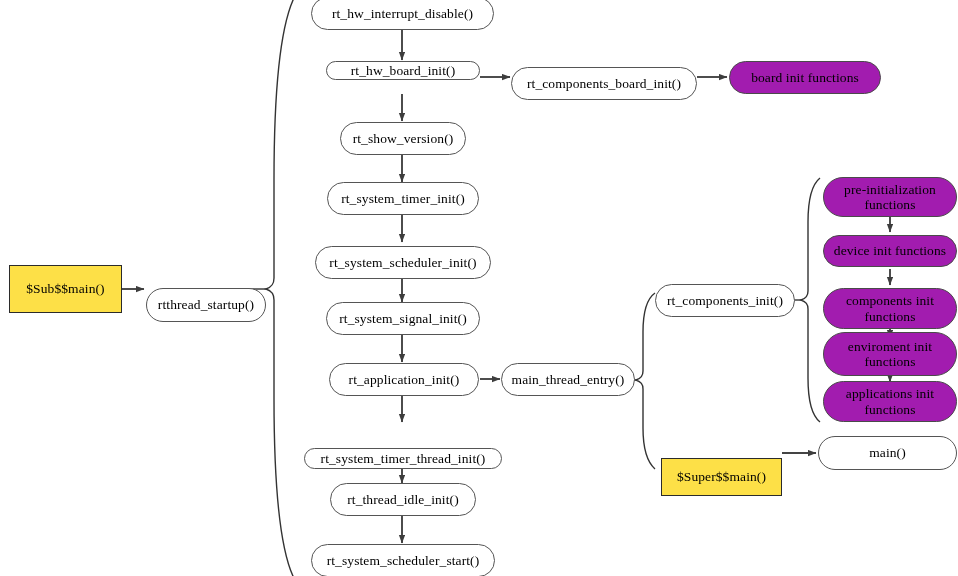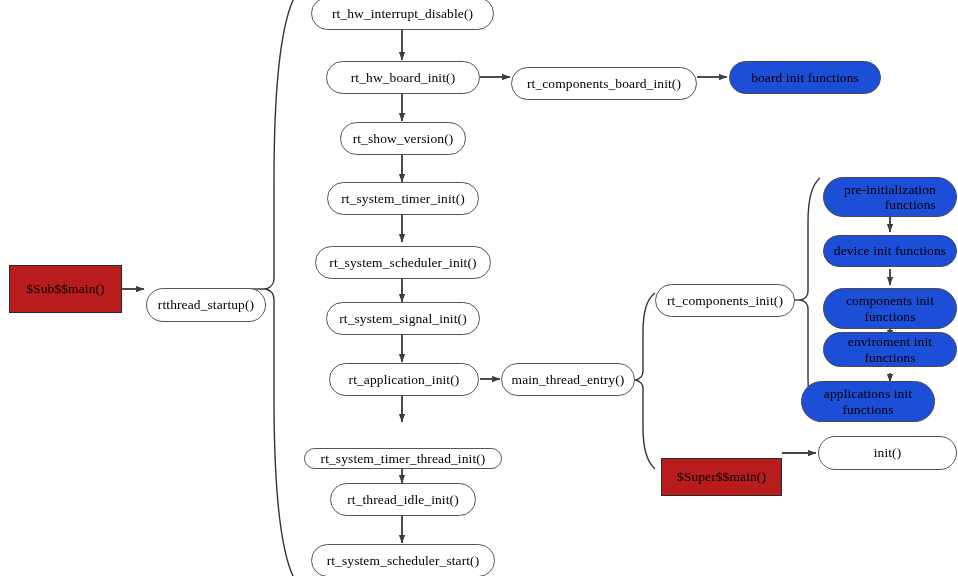--- a/index.html
+++ b/index.html
@@ -31,25 +31,25 @@
     color: #000000;
     background: #ffffff;
     border: 1px solid #555555;
     border-radius: 999px;
     font-size: 13.5px;
     letter-spacing: 0.1px;
     white-space: pre-line;
     user-select: none;
   }
   .node.blue {
-    background: #1d4ed8;
+    background: #a21caf;
     border-color: #4a4a4a;
   }
   .node.cream {
-    background: #b91c1c;
+    background: #fde047;
     border-color: #2b2b2b;
     border-radius: 0;
     border-width: 1px;
   }
   svg line, svg path, svg polyline {
     shape-rendering: geometricPrecision;
   }
 </style>
 </head>
 <body>
@@ -123,21 +123,21 @@
 </div>
 
 <div class="node" style="left:146px; top:272px; width:120px; height:34px;margin-top:16px;">
   <span>rtthread_startup()</span>
 </div>
 
 <div class="node" style="left:311px; top:-3px; width:183px; height:33px;">
   <span>rt_hw_interrupt_disable()</span>
 </div>
 
-<div class="node" style="left:326px; top:61px; width:154px; height:33px;align-items:center;">
+<div class="node" style="left:326px; top:61px; width:154px; height:19px;align-items:center;">
   <span>rt_hw_board_init()</span>
 </div>
 
 <div class="node" style="left:511px; top:61px; width:186px; height:33px;margin-top:6px;">
   <span>rt_components_board_init()</span>
 </div>
 
 <div class="node blue" style="left:729px; top:61px; width:152px; height:33px;">
   <span>board init functions</span>
 </div>
@@ -175,43 +175,43 @@
 </div>
 
 <div class="node" style="left:311px; top:544px; width:184px; height:33px;">
   <span>rt_system_scheduler_start()</span>
 </div>
 
 <div class="node" style="left:655px; top:284px; width:140px; height:33px;">
   <span>rt_components_init()</span>
 </div>
 
-<div class="node blue" style="left:823px; top:177px; width:134px; height:40px;text-align:right;">
+<div class="node blue" style="left:823px; top:177px; width:134px; height:40px;">
   <span>pre-initialization
 functions</span>
 </div>
 
 <div class="node blue" style="left:823px; top:235px; width:134px; height:32px;">
   <span>device init functions</span>
 </div>
 
 <div class="node blue" style="left:823px; top:288px; width:134px; height:41px;">
   <span>components init
 functions</span>
 </div>
 
-<div class="node blue" style="left:823px; top:332px; width:134px; height:35px;">
+<div class="node blue" style="left:823px; top:332px; width:134px; height:44px;">
   <span>enviroment init
 functions</span>
 </div>
 
-<div class="node blue" style="left:801px; top:381px; width:134px; height:41px;">
+<div class="node blue" style="left:823px; top:381px; width:134px; height:41px;">
   <span>applications init
 functions</span>
 </div>
 
 <div class="node cream" style="left:661px; top:434px; width:121px; height:38px;margin-top:24px;">
   <span>$Super$$main()</span>
 </div>
 
 <div class="node" style="left:818px; top:436px; width:139px; height:34px;">
-  <span>init()</span>
+  <span>main()</span>
 </div>
 
 </body></html>

